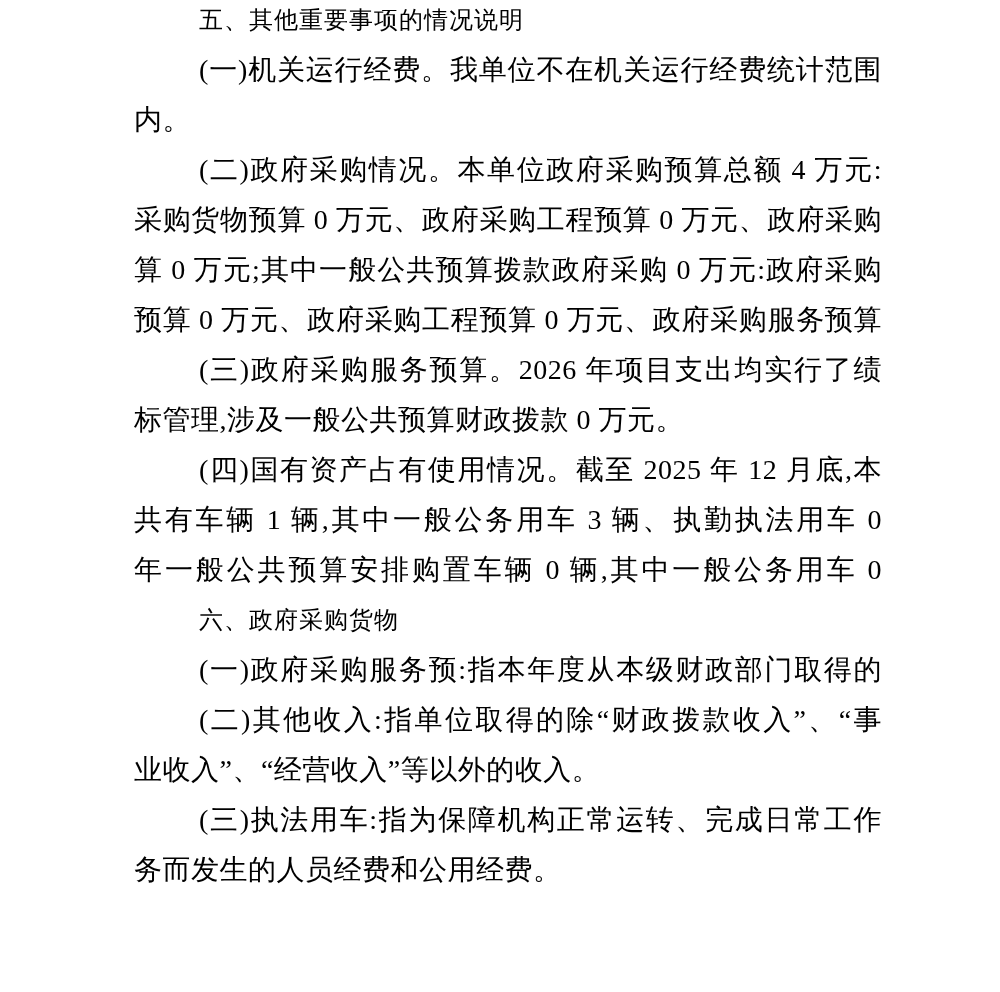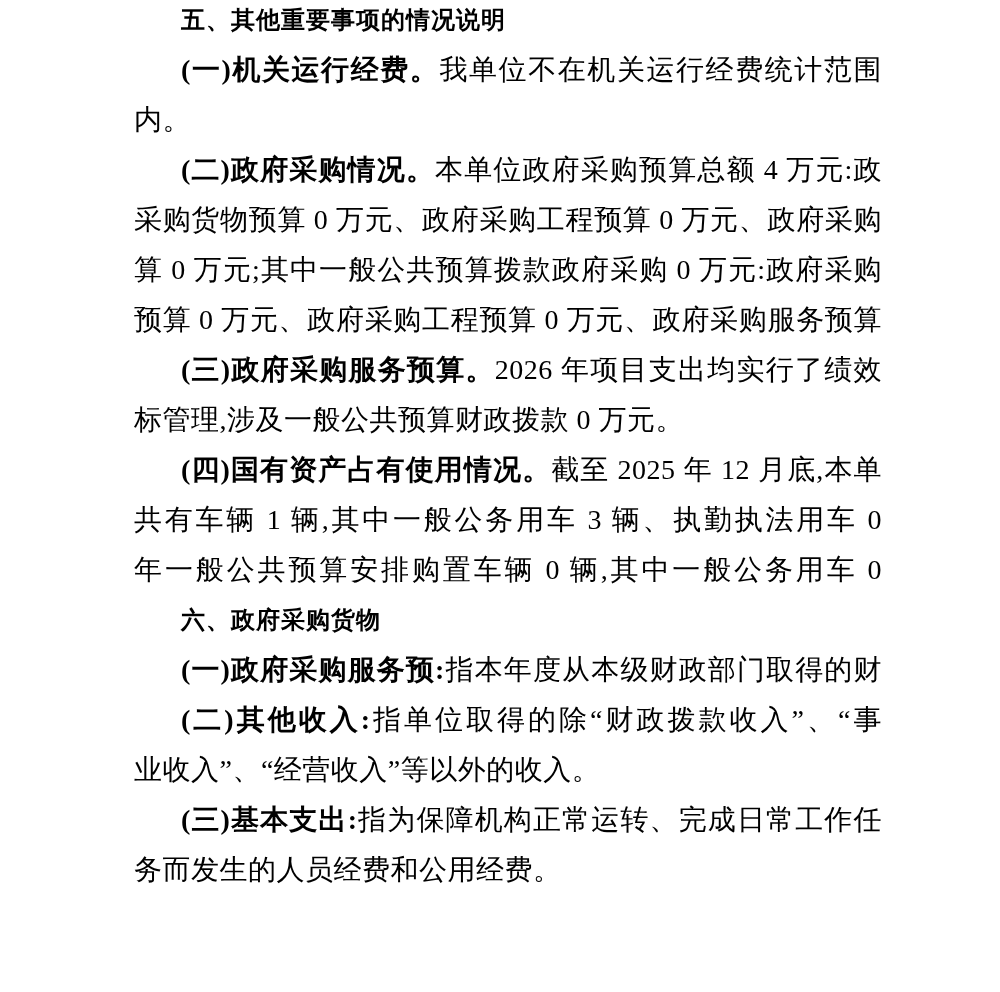--- a/index.html
+++ b/index.html
@@ -37,21 +37,22 @@
     text-align-last: justify;
     text-justify: inter-character;
   }
   .line.heading {
     font-family: "Liberation Sans", "DejaVu Sans", sans-serif;
     font-weight: 700;
     font-size: 24px;
     letter-spacing: 1px;
   }
   .seg.bold {
-    font-weight: 700;
+    font-weight: 400;
+    margin-left: 18px;
   }
 </style>
 </head>
 <body>
 
 <div class="doc">
     <div class="line heading indent"><span class="seg bold">五、其他重要事项的情况说明</span></div>
     <div class="line body indent justify"><span class="seg bold">(一)机关运行经费。</span><span class="seg">我单位不在机关运行经费统计范围之</span></div>
     <div class="line body"><span class="seg">内。</span></div>
     <div class="line body indent justify"><span class="seg bold">(二)政府采购情况。</span><span class="seg">本单位政府采购预算总额 4 万元:政府</span></div>
@@ -60,15 +61,15 @@
     <div class="line body justify"><span class="seg">预算 0 万元、政府采购工程预算 0 万元、政府采购服务预算 0 万元。</span></div>
     <div class="line body indent justify"><span class="seg bold">(三)政府采购服务预算。</span><span class="seg">2026 年项目支出均实行了绩效目</span></div>
     <div class="line body"><span class="seg">标管理,涉及一般公共预算财政拨款 0 万元。</span></div>
     <div class="line body indent justify"><span class="seg bold">(四)国有资产占有使用情况。</span><span class="seg">截至 2025 年 12 月底,本单位</span></div>
     <div class="line body justify"><span class="seg">共有车辆 1 辆,其中一般公务用车 3 辆、执勤执法用车 0 辆。2026</span></div>
     <div class="line body justify"><span class="seg">年一般公共预算安排购置车辆 0 辆,其中一般公务用车 0 辆、执勤</span></div>
     <div class="line heading indent"><span class="seg bold">六、政府采购货物</span></div>
     <div class="line body indent justify"><span class="seg bold">(一)政府采购服务预:</span><span class="seg">指本年度从本级财政部门取得的财政</span></div>
     <div class="line body indent justify"><span class="seg bold">(二)其他收入:</span><span class="seg">指单位取得的除“财政拨款收入”、“事</span></div>
     <div class="line body"><span class="seg">业收入”、“经营收入”等以外的收入。</span></div>
-    <div class="line body indent justify"><span class="seg bold">(三)基本支出:</span><span class="seg">指为保障机构正常运转、完成日常工作任</span></div>
+    <div class="line body indent justify"><span class="seg bold">(三)执法用车:</span><span class="seg">指为保障机构正常运转、完成日常工作任</span></div>
     <div class="line body"><span class="seg">务而发生的人员经费和公用经费。</span></div>
   </div>
 
 </body></html>

